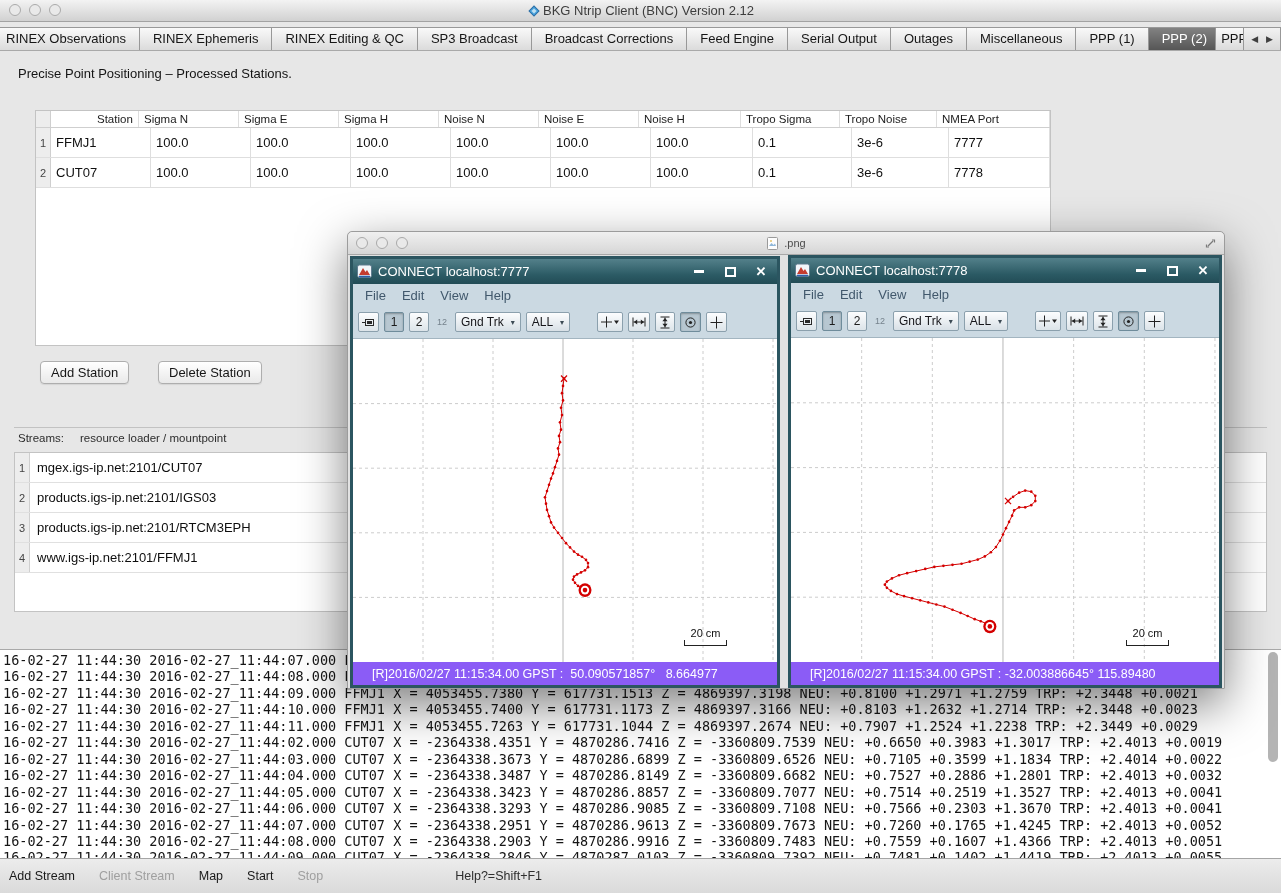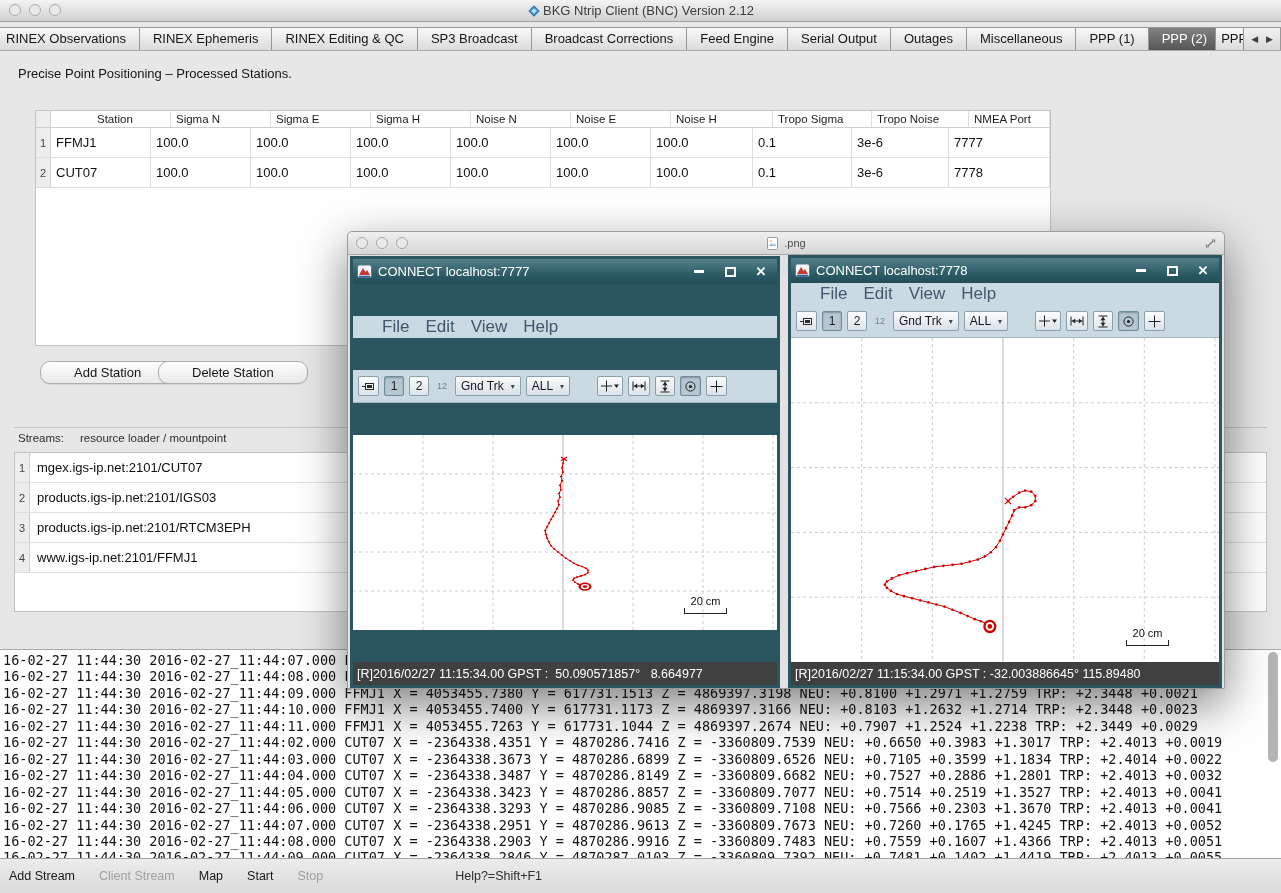--- a/index.html
+++ b/index.html
@@ -23,21 +23,21 @@
 .tabscroll{height:24px;display:flex;align-items:center;gap:8px;padding:0 7px;background:linear-gradient(#f2f2f2,#d8d8d8);border:1px solid #989898;font-size:9px;color:#3f3f3f}
 
 
 .heading{position:absolute;left:18px;top:66px;font-size:13px;color:#141414}
 .station-table{position:absolute;left:35px;top:110px;width:1016px;height:236px;background:#fff;border:1px solid #c3c3c3}
 .trow{display:flex;height:30px;border-bottom:1px solid #dedede}
 .trow.thead{height:17px;border-bottom:1px solid #cfcfcf}
 .tcell{flex-shrink:0;display:flex;align-items:center;padding-left:5px;font-size:13px;color:#101010;border-right:1px solid #dedede;overflow:hidden;white-space:nowrap}
 .thead .tcell{font-size:11.5px;color:#1c1c1c}
 .tnum{width:15px;padding:0;justify-content:center;background:#ededed;font-size:11px;color:#444;border-right:1px solid #cfcfcf}
-.macbtn{position:absolute;height:23px;border:1px solid #aeaeae;border-radius:10px;background:linear-gradient(#ffffff,#e9e9e9);font-size:13px;color:#161616;display:flex;align-items:center;padding:0 33px;box-shadow:0 1px 1px rgba(0,0,0,.08)}
+.macbtn{position:absolute;height:23px;border:1px solid #aeaeae;border-radius:4px;background:linear-gradient(#ffffff,#e9e9e9);font-size:13px;color:#161616;display:flex;align-items:center;padding:0 10px;box-shadow:0 1px 1px rgba(0,0,0,.08)}
 
 
 .streams-rule{position:absolute;left:14px;top:427px;width:1253px;border-top:1px solid #c2c2c2}
 .streams-label{position:absolute;left:18px;top:432px;font-size:11.5px;color:#2d2d2d;display:flex;gap:16px}
 .streams-list{position:absolute;left:14px;top:452px;width:1253px;height:160px;background:#fff;border:1px solid #c3c3c3}
 .srow{display:flex;height:30px;border-bottom:1px solid #e0e0e0}
 .snum{flex-shrink:0;width:15px;display:flex;align-items:center;justify-content:center;background:#ededed;border-right:1px solid #cfcfcf;font-size:11px;color:#444}
 .stext{flex:1;display:flex;align-items:center;padding-left:7px;font-size:13px;color:#0e0e0e;white-space:nowrap;overflow:hidden}
 
 
@@ -61,38 +61,38 @@
 .ovcontent{position:relative;height:434px}
 
 
 .subwin{position:absolute;border:3px solid #2b5560;background:#2b5560;display:flex;flex-direction:column}
 .sw-titlebar{height:25px;flex-shrink:0;background:linear-gradient(#53808a,#2b5a64 65%,#224c56);display:flex;align-items:center;gap:6px;padding:0 4px}
 .sw-title{flex:1;color:#fff;font-size:13px;white-space:nowrap;overflow:hidden}
 .sw-btns{display:flex;align-items:center;gap:13px;margin-right:3px}
 .swb{display:flex;align-items:center;justify-content:center;color:#fff;width:18px;height:16px;font-size:13px;font-weight:bold}
 .gmin{width:10px;height:3px;background:#fff}
 .gmax{width:11px;height:10px;border:2px solid #fff}
-.sw-menubar{height:22px;flex-shrink:0;background:#cbd9e2;display:flex;align-items:center;padding-left:21px;font-size:17px;color:#41586c}
+.sw-menubar{height:22px;flex-shrink:0;background:#cbd9e2;display:flex;align-items:center;padding-left:4px;font-size:13px;color:#41586c}
 .menu-item{padding:0 8px}
 .sw-toolbar{height:33px;flex-shrink:0;background:#cbd9e2;border-bottom:1px solid #a3b5c0;display:flex;align-items:center;gap:5px;padding-left:5px}
 .tbtn{height:20px;min-width:20px;padding:0 3px;border:1px solid #8ba0ad;border-radius:2px;background:linear-gradient(#fcfdfe,#dce4e9);display:flex;align-items:center;justify-content:center;font-size:12px;color:#1d1d1d}
 .tbtn.pressed{background:#b7c7d1;border-color:#6f8c9b;box-shadow:inset 0 1px 2px rgba(0,0,0,.28)}
 .small12{font-size:9px;color:#75828c;margin:0 3px}
 .tcombo{height:20px;border:1px solid #8ba0ad;border-radius:2px;background:linear-gradient(#fcfdfe,#d8e0e6);display:flex;align-items:center;gap:7px;padding:0 5px;font-size:12px;color:#16161a;white-space:nowrap}
 .tcombo .arr{font-size:8px;color:#3c4a54}
 .gapL{margin-left:22px}
 .sw-plot{flex:1;background:#fff;position:relative;overflow:hidden}
 svg.plot{position:absolute;inset:0;width:100%;height:100%}
 svg.plot line,svg.plot polyline{vector-effect:non-scaling-stroke}
 .trackline{fill:none;stroke:#d40000;stroke-width:1}
 .trackdots circle{fill:#d40000}
 .startmark line{stroke:#d40000;stroke-width:1.2}
 .scalebar{position:absolute;right:50px;bottom:16px;width:43px;font-size:11px;color:#101010;text-align:center}
 .scalebar .bar{height:6px;border-left:1px solid #222;border-right:1px solid #222;border-bottom:1px solid #222;margin-top:1px}
-.sw-status{height:23px;flex-shrink:0;background:#404040;color:#fff;display:flex;align-items:center;padding-left:4px;font-size:12.5px;white-space:pre;overflow:hidden}
+.sw-status{height:23px;flex-shrink:0;background:#8b5cf6;color:#fff;display:flex;align-items:center;padding-left:19px;font-size:12.5px;white-space:pre;overflow:hidden}
 </style>
 </head>
 <body>
 
 <div class="titlebar">
   <div class="lights">
     <span class="light"></span>
     <span class="light"></span>
     <span class="light"></span>
   </div>
@@ -128,21 +128,21 @@
       <span>▶</span>
     </div>
   </div>
 </div>
 
 <div class="heading">Precise Point Positioning – Processed Stations.</div>
 
 <div class="station-table">
   <div class="trow thead">
       <div class="tcell tnum"></div>
-      <div class="tcell" style="width: 120px; padding-left: 46px;">Station</div>
+      <div class="tcell" style="width: 88px; padding-left: 46px;">Station</div>
       <div class="tcell" style="width: 100px;">Sigma N</div>
       <div class="tcell" style="width: 100px;">Sigma E</div>
       <div class="tcell" style="width: 100px;">Sigma H</div>
       <div class="tcell" style="width: 100px;">Noise N</div>
       <div class="tcell" style="width: 100px;">Noise E</div>
       <div class="tcell" style="width: 102px;">Noise H</div>
       <div class="tcell" style="width: 99px;">Tropo Sigma</div>
       <div class="tcell" style="width: 97px;">Tropo Noise</div>
       <div class="tcell" style="flex: 1 1 0%;">NMEA Port</div>
     </div>
@@ -246,21 +246,21 @@
         </svg>
       </span>
     <span>.png</span>
     <span class="ovexpand"><svg width="13" height="13" viewBox="0 0 13 13">
           <path d="M4 9 L9 4" stroke="#7a7a7a" stroke-width="1.2"></path>
           <path d="M8 3 h2.5 v2.5" fill="none" stroke="#7a7a7a" stroke-width="1.2"></path>
           <path d="M5 10 h-2.5 v-2.5" fill="none" stroke="#7a7a7a" stroke-width="1.2"></path>
         </svg></span>
   </div>
   <div class="ovcontent">
-      <div class="subwin" style="left: 2px; top: 1px; width: 430px; height: 432px; gap: 32px;">
+      <div class="subwin" style="left: 2px; top: 1px; width: 430px; height: 432px;">
     <div class="sw-titlebar">
       <span class="sw-appicon" style="display:flex">
             <svg width="15" height="15" viewBox="0 0 15 15">
               <rect x="0.5" y="1" width="14" height="12.5" rx="2" fill="#f2f6fa" stroke="#5f7c8f"></rect>
               <path d="M2 11 L6 4 L8.5 8 L10 6 L13 11 Z" fill="#c43c30"></path>
               <path d="M2 12.5 h11" stroke="#2f5fa8" stroke-width="1.6"></path>
             </svg>
           </span>
       <span class="sw-title">CONNECT localhost:7777</span>
       <span class="sw-btns">

